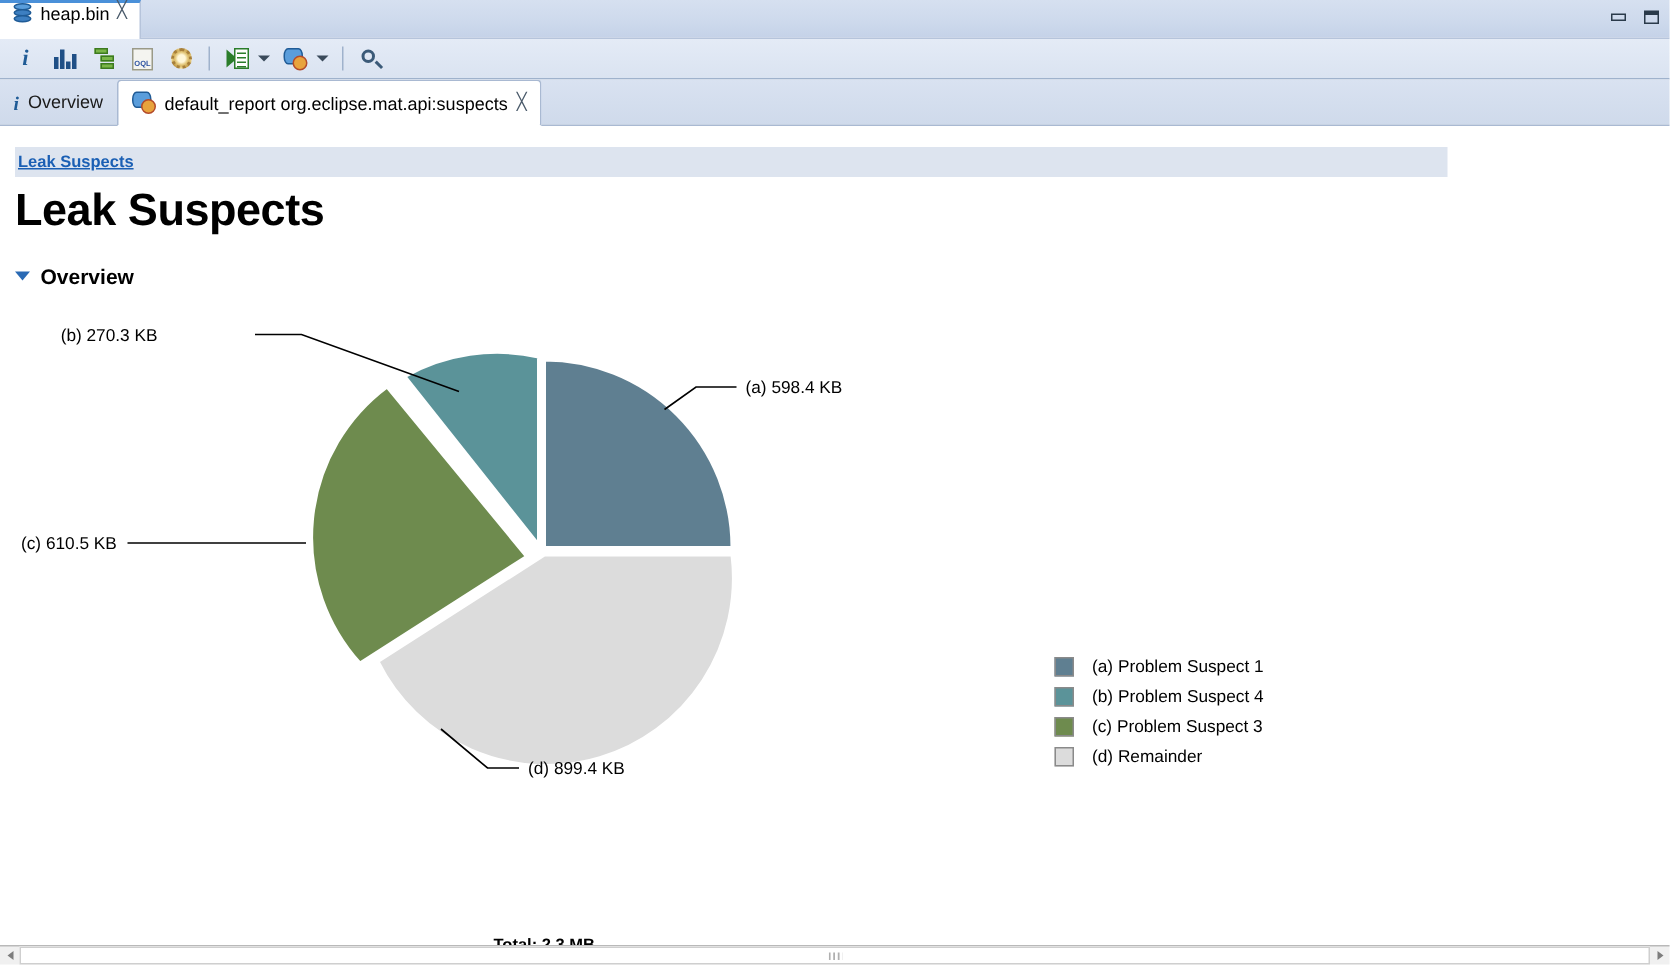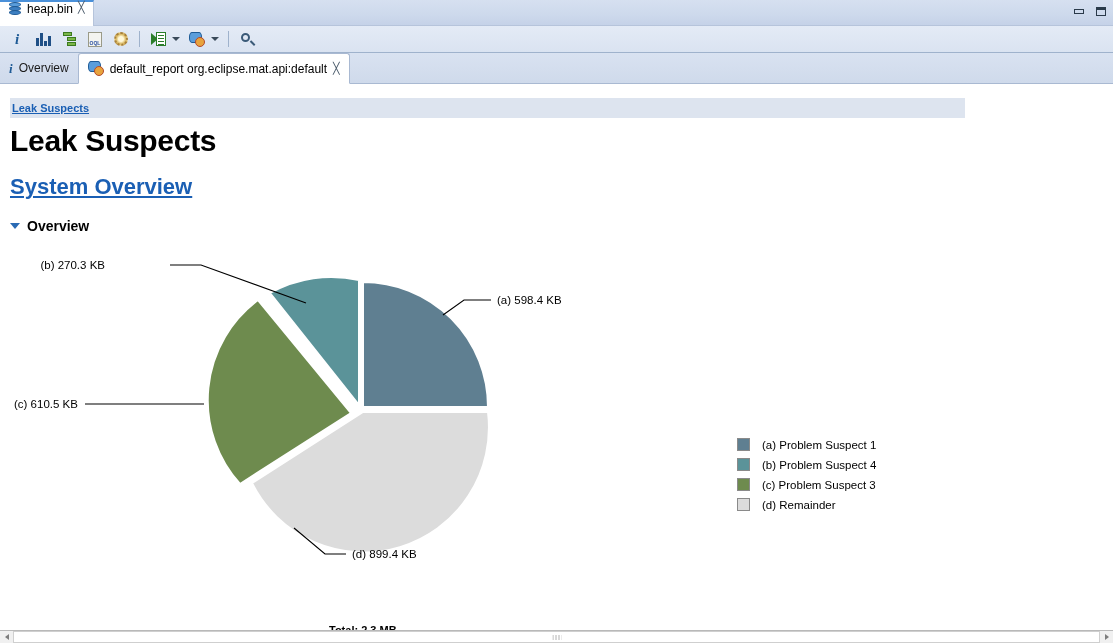--- a/index.html
+++ b/index.html
@@ -293,21 +293,20 @@
     left: 703px;
     top: 354px;
     display: flex;
     flex-direction: column;
     gap: 7px;
   }
   .legrow {
     display: flex;
     align-items: center;
     gap: 12px;
-    margin-left: 34px;
   }
   .swatch {
     width: 13px; height: 13px;
     border: 1px solid #8a8a8a;
     box-sizing: border-box;
     flex: 0 0 auto;
   }
   .legtxt {
     font-size: 11.5px;
     color: #000;
@@ -454,36 +453,35 @@
   <div class="viewtabs">
     <div class="vtab inactive">
       <span class="ic-info" style="font-size:13px">i</span>
       <span class="ttxt">Overview</span>
     </div>
     <div class="vtab active">
       <span class="ic-dbgear">
           <span class="db"></span>
           <span class="gr"></span>
         </span>
-      <span class="ttxt">default_report  org.eclipse.mat.api:default</span>
+      <span class="ttxt">default_report  org.eclipse.mat.api:suspects</span>
       <span class="closex">╳</span>
     </div>
   </div>
 
   <div class="leftedge"></div>
 
   <div class="body">
 
     <div class="breadcrumb">
       <a>Leak Suspects</a>
     </div>
 
     <div class="h1">Leak Suspects</div>
 
-    <div><a class="h2link">System Overview</a></div>
 
 
     <div class="sec-overview">
       <span class="tri"></span>
       <span class="ttl">Overview</span>
     </div>
 
     <div class="chartwrap">
       <svg class="chartsvg" width="1100" height="350" viewBox="0 0 1100 350">
 

